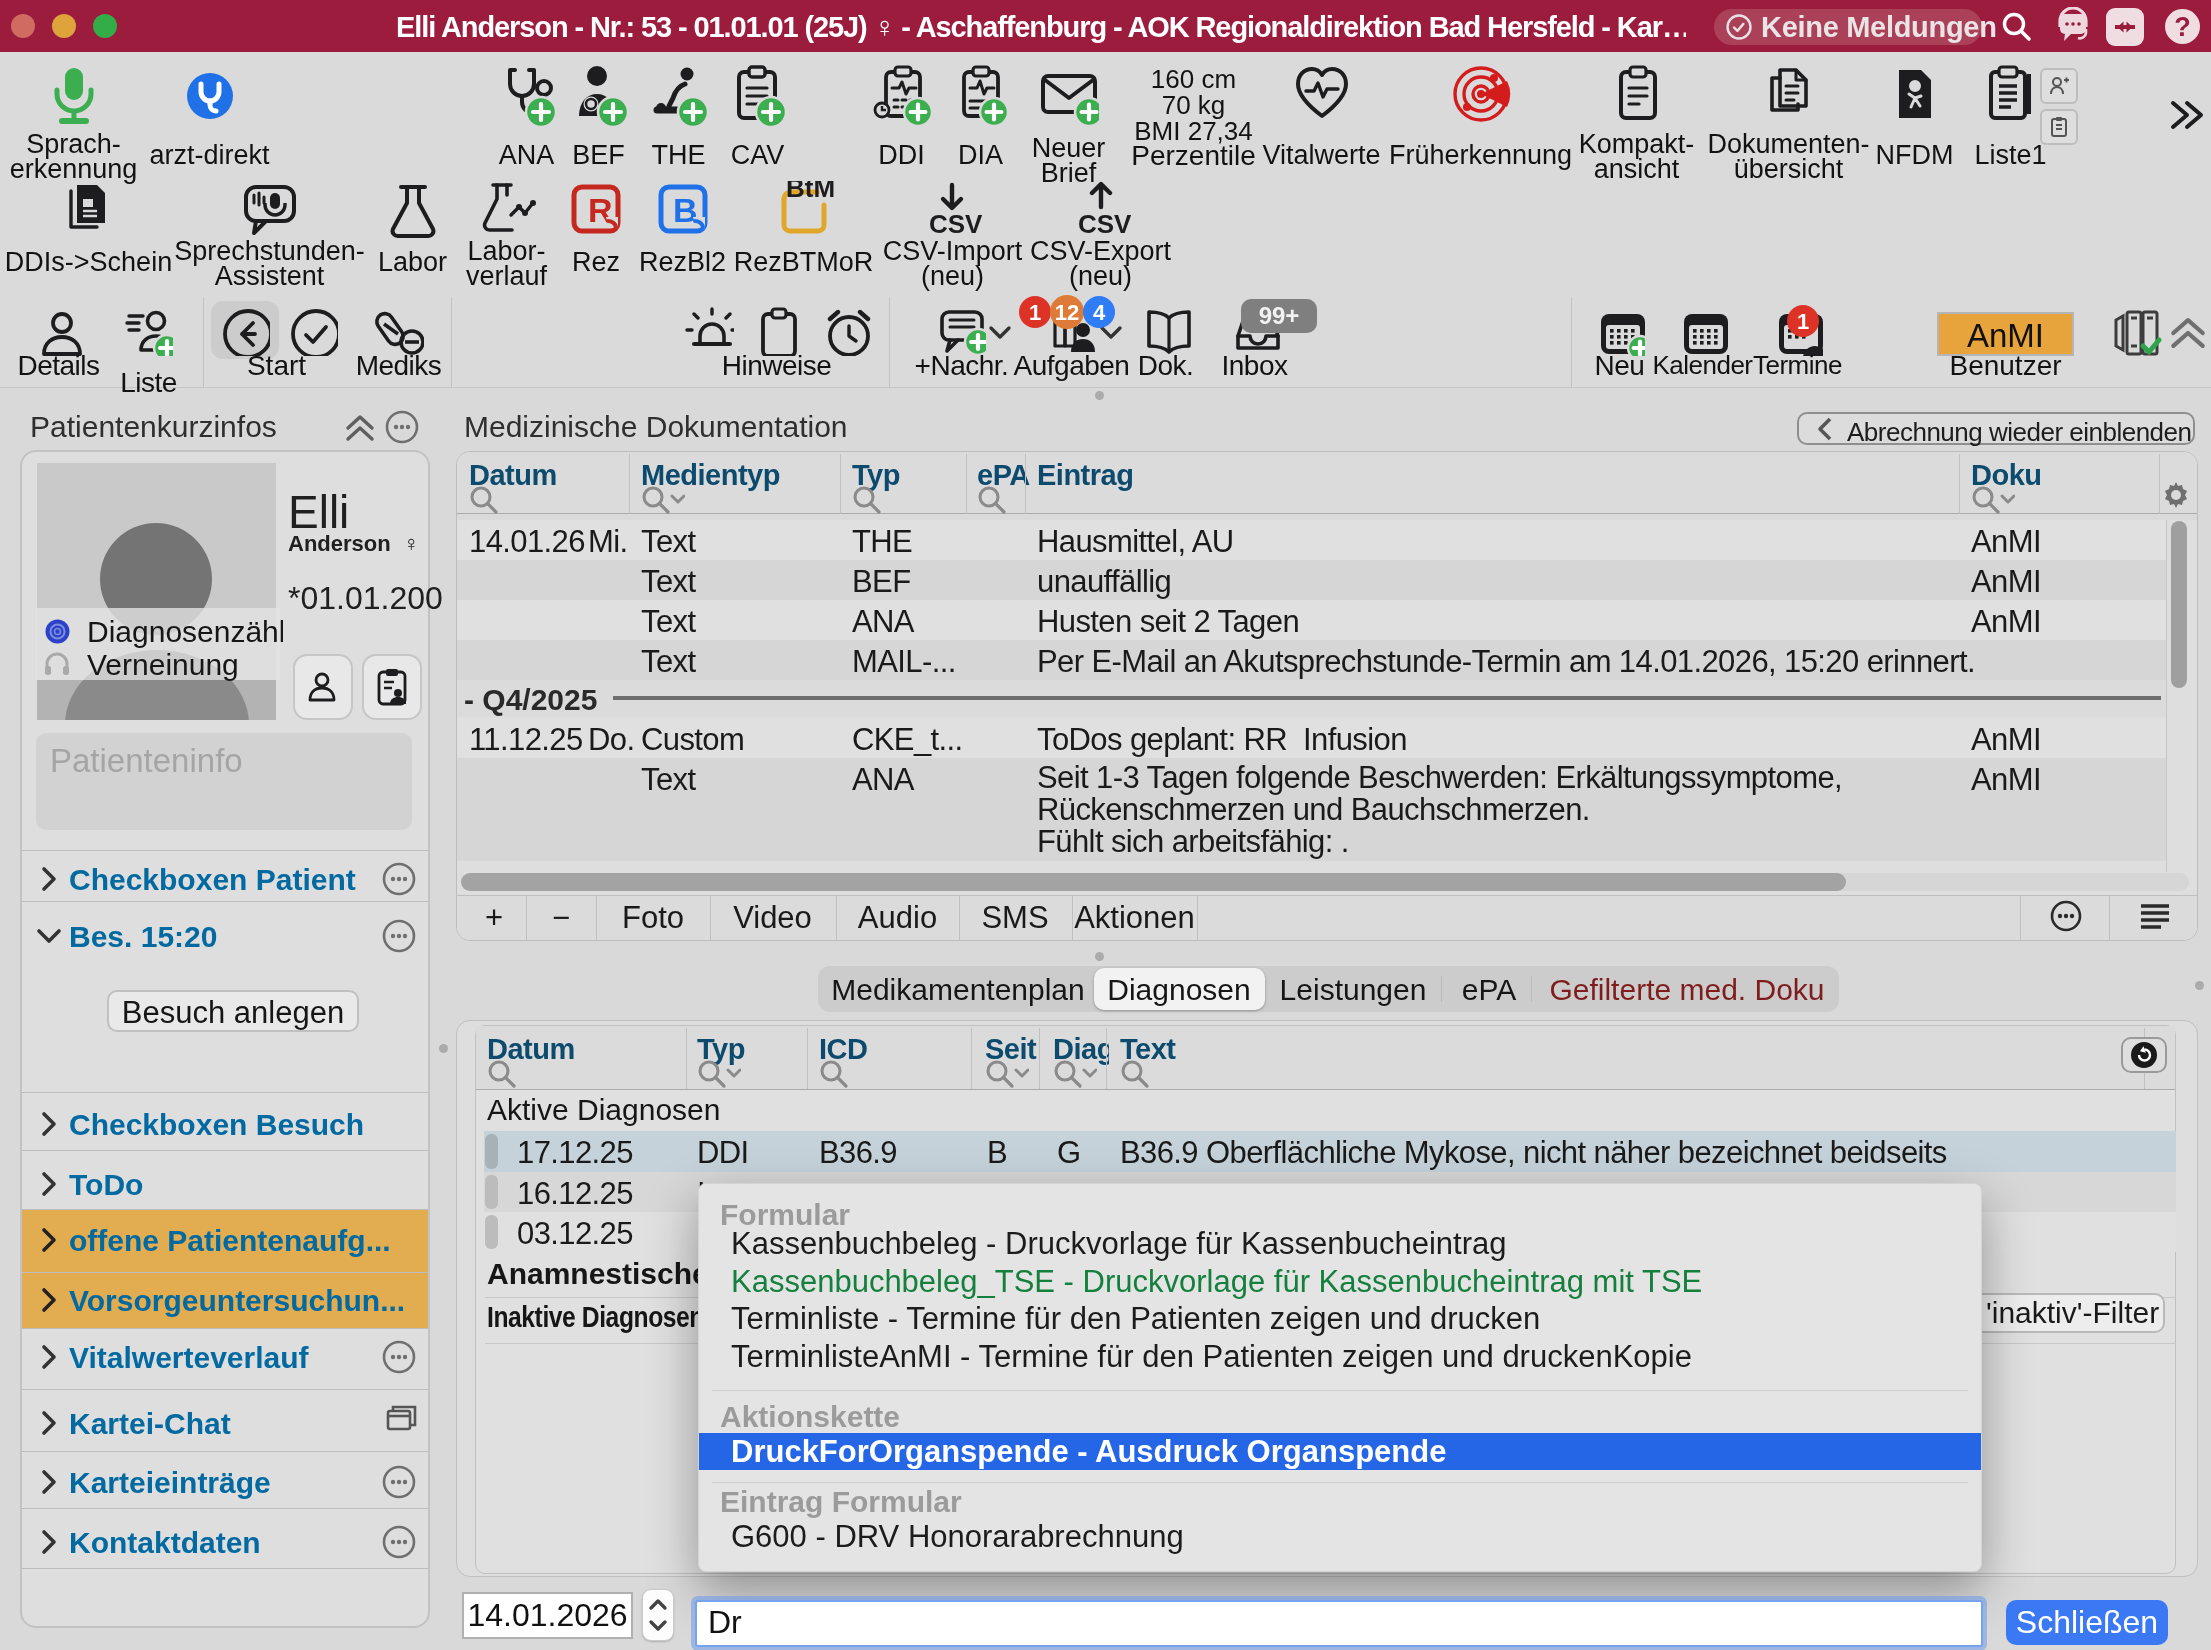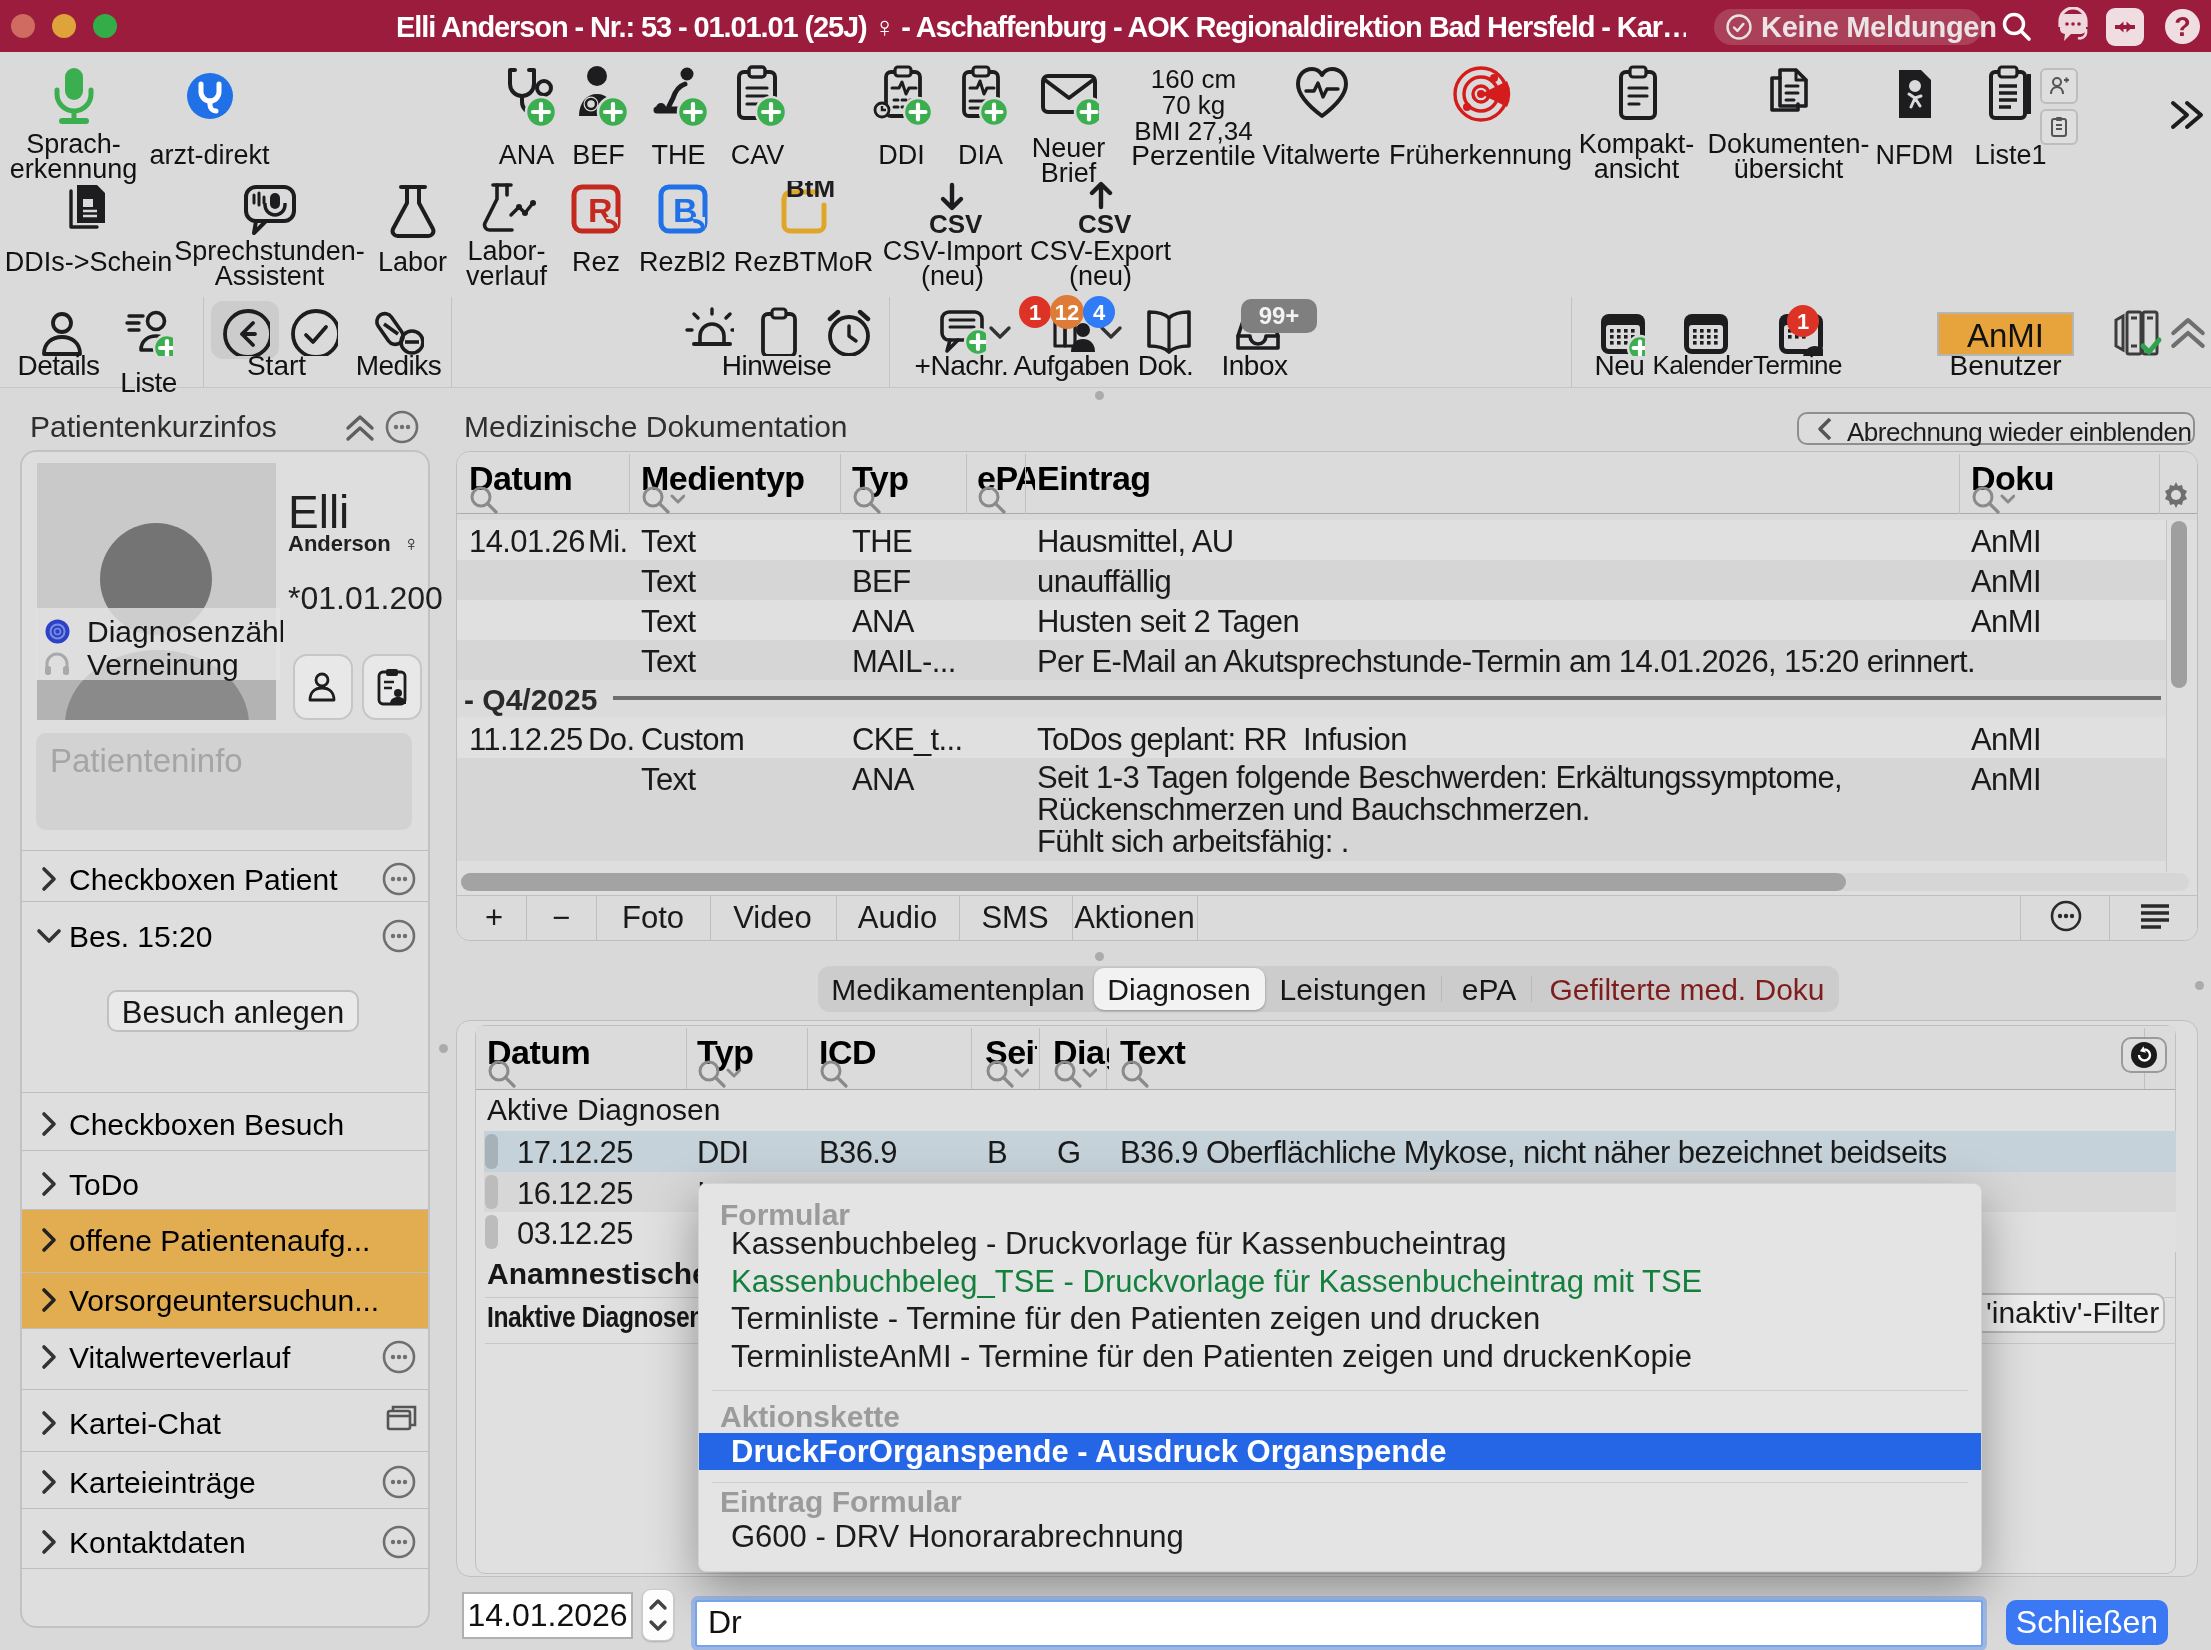--- a/index.html
+++ b/index.html
@@ -2,23 +2,23 @@
 <html><head><meta charset="utf-8">
 <style>
 *{margin:0;padding:0;box-sizing:border-box}
 html,body{width:2212px;height:1651px;background:#d9d9d9;font-family:"Liberation Sans",sans-serif;overflow:hidden}
 body{position:relative}
 .ab{position:absolute}
 .tc{text-align:center}
 svg{display:block}
 .lb{font-size:27px;line-height:25px;color:#121212;white-space:nowrap}
 .sep{position:absolute;width:1px;background:#c3c3c3}
-.hdr{font-weight:bold;font-size:34px;color:#000000;letter-spacing:-0.5px;white-space:nowrap}
+.hdr{font-weight:bold;font-size:29px;color:#0c4a6e;letter-spacing:-0.5px;white-space:nowrap}
 .cell{font-size:31px;color:#1a1a1a;white-space:nowrap;letter-spacing:-0.6px}
-.secrow{font-weight:normal;font-size:30px;color:#000000}
+.secrow{font-weight:bold;font-size:30px;color:#0369a1}
 </style></head><body>
 <div class="ab" style="left:0;top:0;width:2212px;height:52px;background:#9c1c3e"></div>
 <div class="ab" style="left:11px;top:14px;width:24px;height:24px;border-radius:50%;background:#cf6b60"></div>
 <div class="ab" style="left:52px;top:14px;width:24px;height:24px;border-radius:50%;background:#dfa33b"></div>
 <div class="ab" style="left:93px;top:14px;width:24px;height:24px;border-radius:50%;background:#32ad47"></div>
 <div class="ab" style="left:396px;top:0;height:52px;line-height:54px;font-size:29px;font-weight:bold;color:#fff;letter-spacing:-1.1px;width:1290px;overflow:hidden;white-space:nowrap">Elli Anderson - Nr.: 53 - 01.01.01 (25J) ♀ - Aschaffenburg - AOK Regionaldirektion Bad Hersfeld - Kar…</div>
 <div class="ab" style="left:1714px;top:9px;width:268px;height:36px;border-radius:18px;background:#ab4158"></div>
 <svg class="ab" style="left:1725px;top:13px" width="28" height="28" viewBox="0 0 28 28">
     <circle cx="14" cy="14" r="11.5" fill="none" stroke="#e9e2e4" stroke-width="2.4"></circle>
     <path d="M9 14.5l3.4 3.4 6-7" fill="none" stroke="#e9e2e4" stroke-width="2.4" stroke-linecap="round" stroke-linejoin="round"></path>

